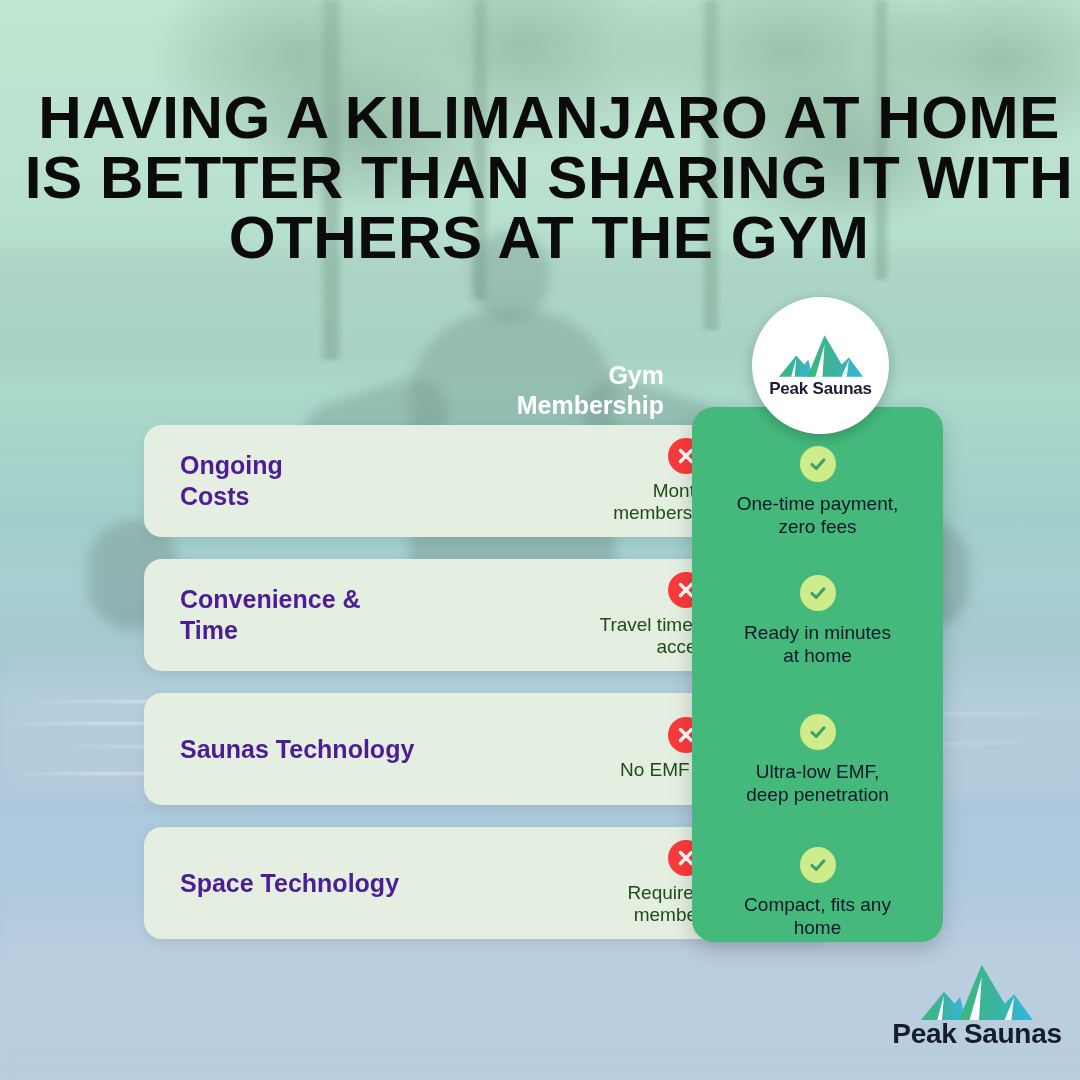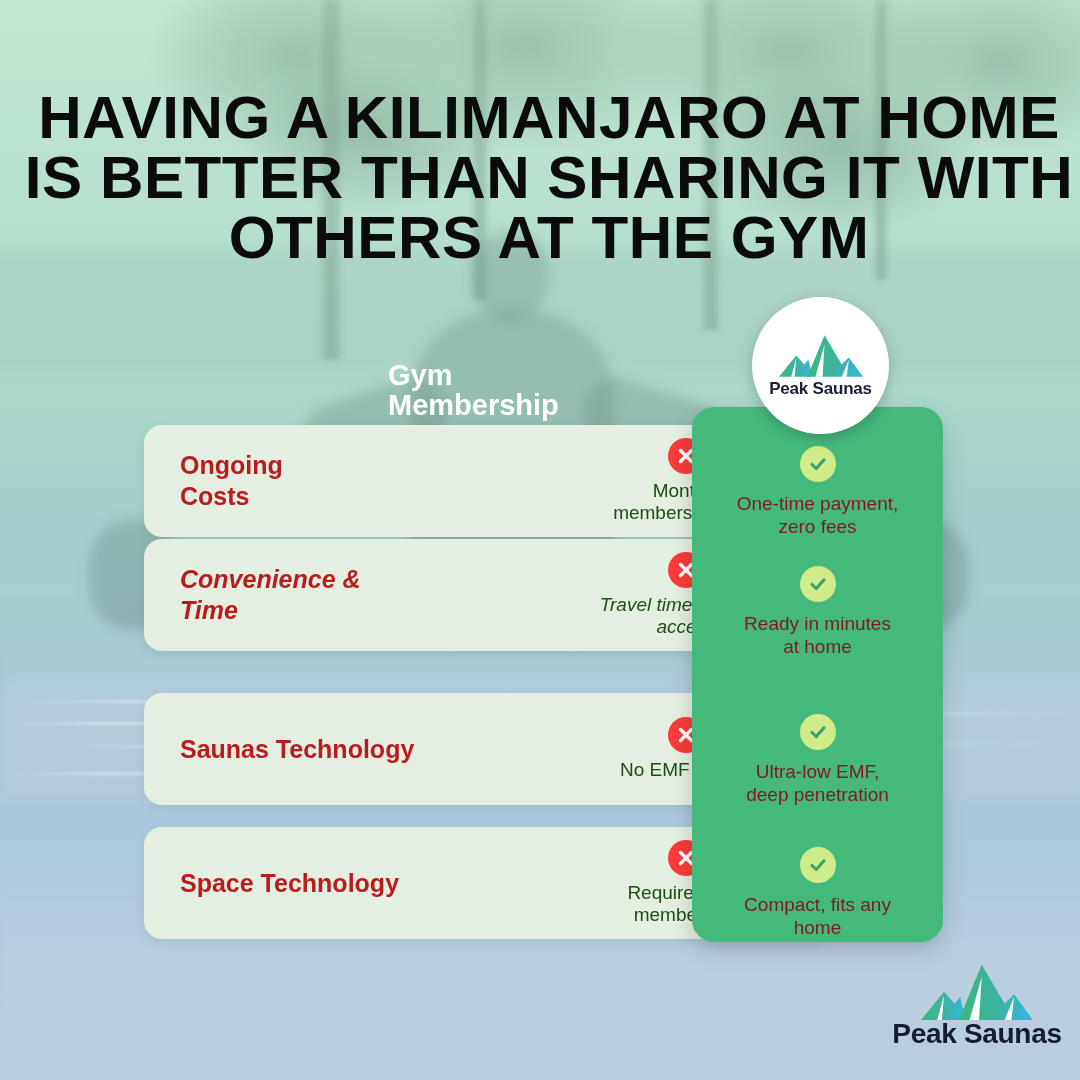--- a/index.html
+++ b/index.html
@@ -97,27 +97,27 @@
     line-height: 60px;
     letter-spacing: 0.5px;
     font-family: "Liberation Sans", sans-serif;
     transform: scaleX(1.02);
   }
   .headline div { white-space: nowrap; }
 
   
   .col-head {
     position: absolute;
-    left: 388px;
+    left: 404px;
     top: 360px;
     width: 260px;
-    text-align: left;
+    text-align: right;
     color: #ffffff;
     font-weight: 700;
-    font-size: 29px;
+    font-size: 25px;
     line-height: 30px;
   }
 
   
   .logo-badge {
     position: absolute;
     left: 752px;
     top: 297px;
     width: 137px;
     height: 137px;
@@ -149,21 +149,21 @@
     background: #45b97c;
     border-radius: 22px;
     box-shadow: 0 8px 22px rgba(0,0,0,0.18);
     z-index: 4;
   }
   .green-cell {
     position: absolute;
     left: 0;
     width: 251px;
     text-align: center;
-    color: #7f1d1d;
+    color: #0f172a;
   }
   .green-cell .check {
     width: 36px;
     height: 36px;
     border-radius: 50%;
     background: #cfeb8a;
     margin: 0 auto 10px auto;
     display: flex;
     align-items: center;
     justify-content: center;
@@ -187,21 +187,21 @@
     box-shadow: 0 4px 12px rgba(0,0,0,0.07);
   }
   .row-label {
     position: absolute;
     left: 36px;
     top: 0;
     height: 112px;
     width: 330px;
     display: flex;
     align-items: center;
-    color: #b91c1c;
+    color: #4c1d95;
     font-weight: 700;
     font-size: 25px;
     line-height: 31px;
   }
   .row-gym {
     position: absolute;
     left: 412px;
     top: 0;
     width: 260px;
     height: 112px;
@@ -305,21 +305,21 @@
     <div class="row-gym">
       <span class="xmark">
         <svg width="20" height="20" viewBox="0 0 20 20" aria-hidden="true">
           <path d="M4.5 4.5 L15.5 15.5 M15.5 4.5 L4.5 15.5" stroke="#ffffff" stroke-width="3.4" stroke-linecap="round"></path>
         </svg>
       </span>
       <span class="txt">Monthly<br>membership fees</span>
     </div>
   </div>
 
-  <div class="row-card" style="top:539px;font-style:italic;">
+  <div class="row-card" style="top:559px;">
     <div class="row-label">
       <span>Convenience &amp;<br>Time</span>
     </div>
     <div class="row-gym">
       <span class="xmark">
         <svg width="20" height="20" viewBox="0 0 20 20" aria-hidden="true">
           <path d="M4.5 4.5 L15.5 15.5 M15.5 4.5 L4.5 15.5" stroke="#ffffff" stroke-width="3.4" stroke-linecap="round"></path>
         </svg>
       </span>
       <span class="txt">Travel time + shared<br>access</span>
@@ -356,21 +356,21 @@
 
   <div class="green-panel">
     <div class="green-cell" style="top:39px;">
       <span class="check">
         <svg width="22" height="22" viewBox="0 0 22 22" aria-hidden="true">
           <path d="M5 11.5 L9.2 15.5 L17 6.8" fill="none" stroke="#3da06a" stroke-width="3.1" stroke-linecap="round" stroke-linejoin="round"></path>
         </svg>
       </span>
       <div class="txt">One-time payment,<br>zero fees</div>
     </div>
-    <div class="green-cell" style="top:159px;">
+    <div class="green-cell" style="top:168px;">
       <span class="check">
         <svg width="22" height="22" viewBox="0 0 22 22" aria-hidden="true">
           <path d="M5 11.5 L9.2 15.5 L17 6.8" fill="none" stroke="#3da06a" stroke-width="3.1" stroke-linecap="round" stroke-linejoin="round"></path>
         </svg>
       </span>
       <div class="txt">Ready in minutes<br>at home</div>
     </div>
     <div class="green-cell" style="top:440px;">
       <span class="check">
         <svg width="22" height="22" viewBox="0 0 22 22" aria-hidden="true">

